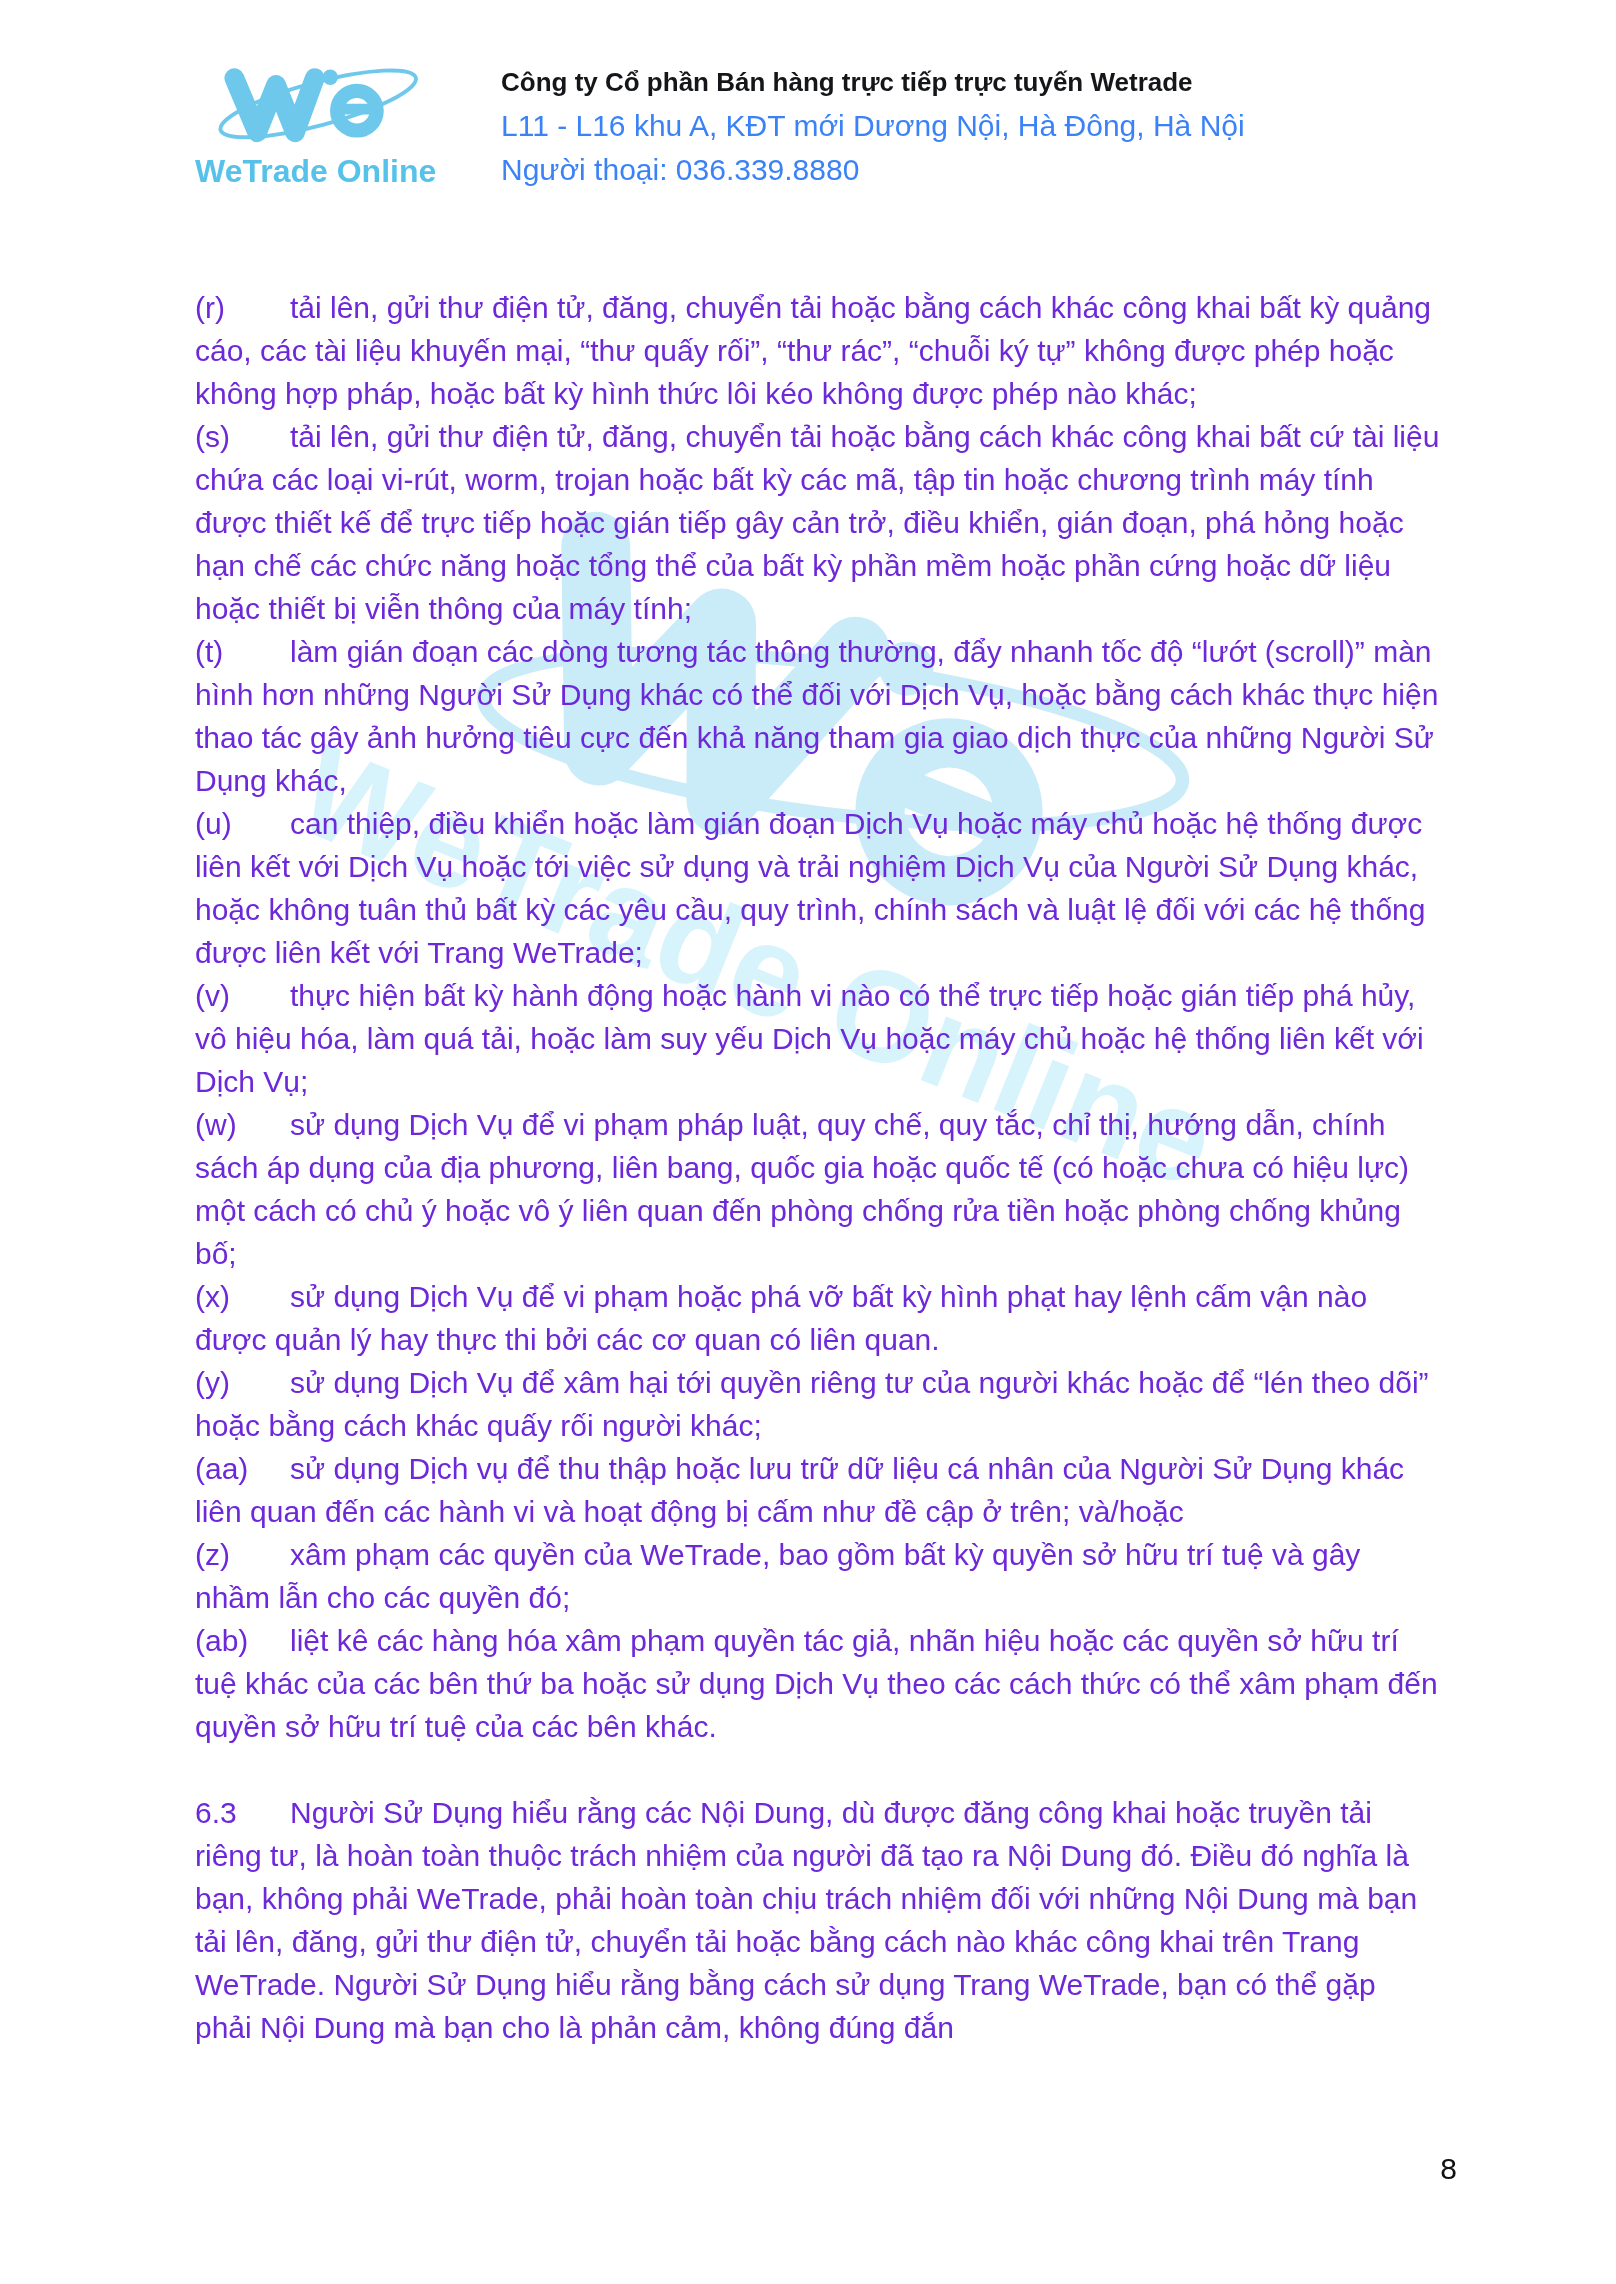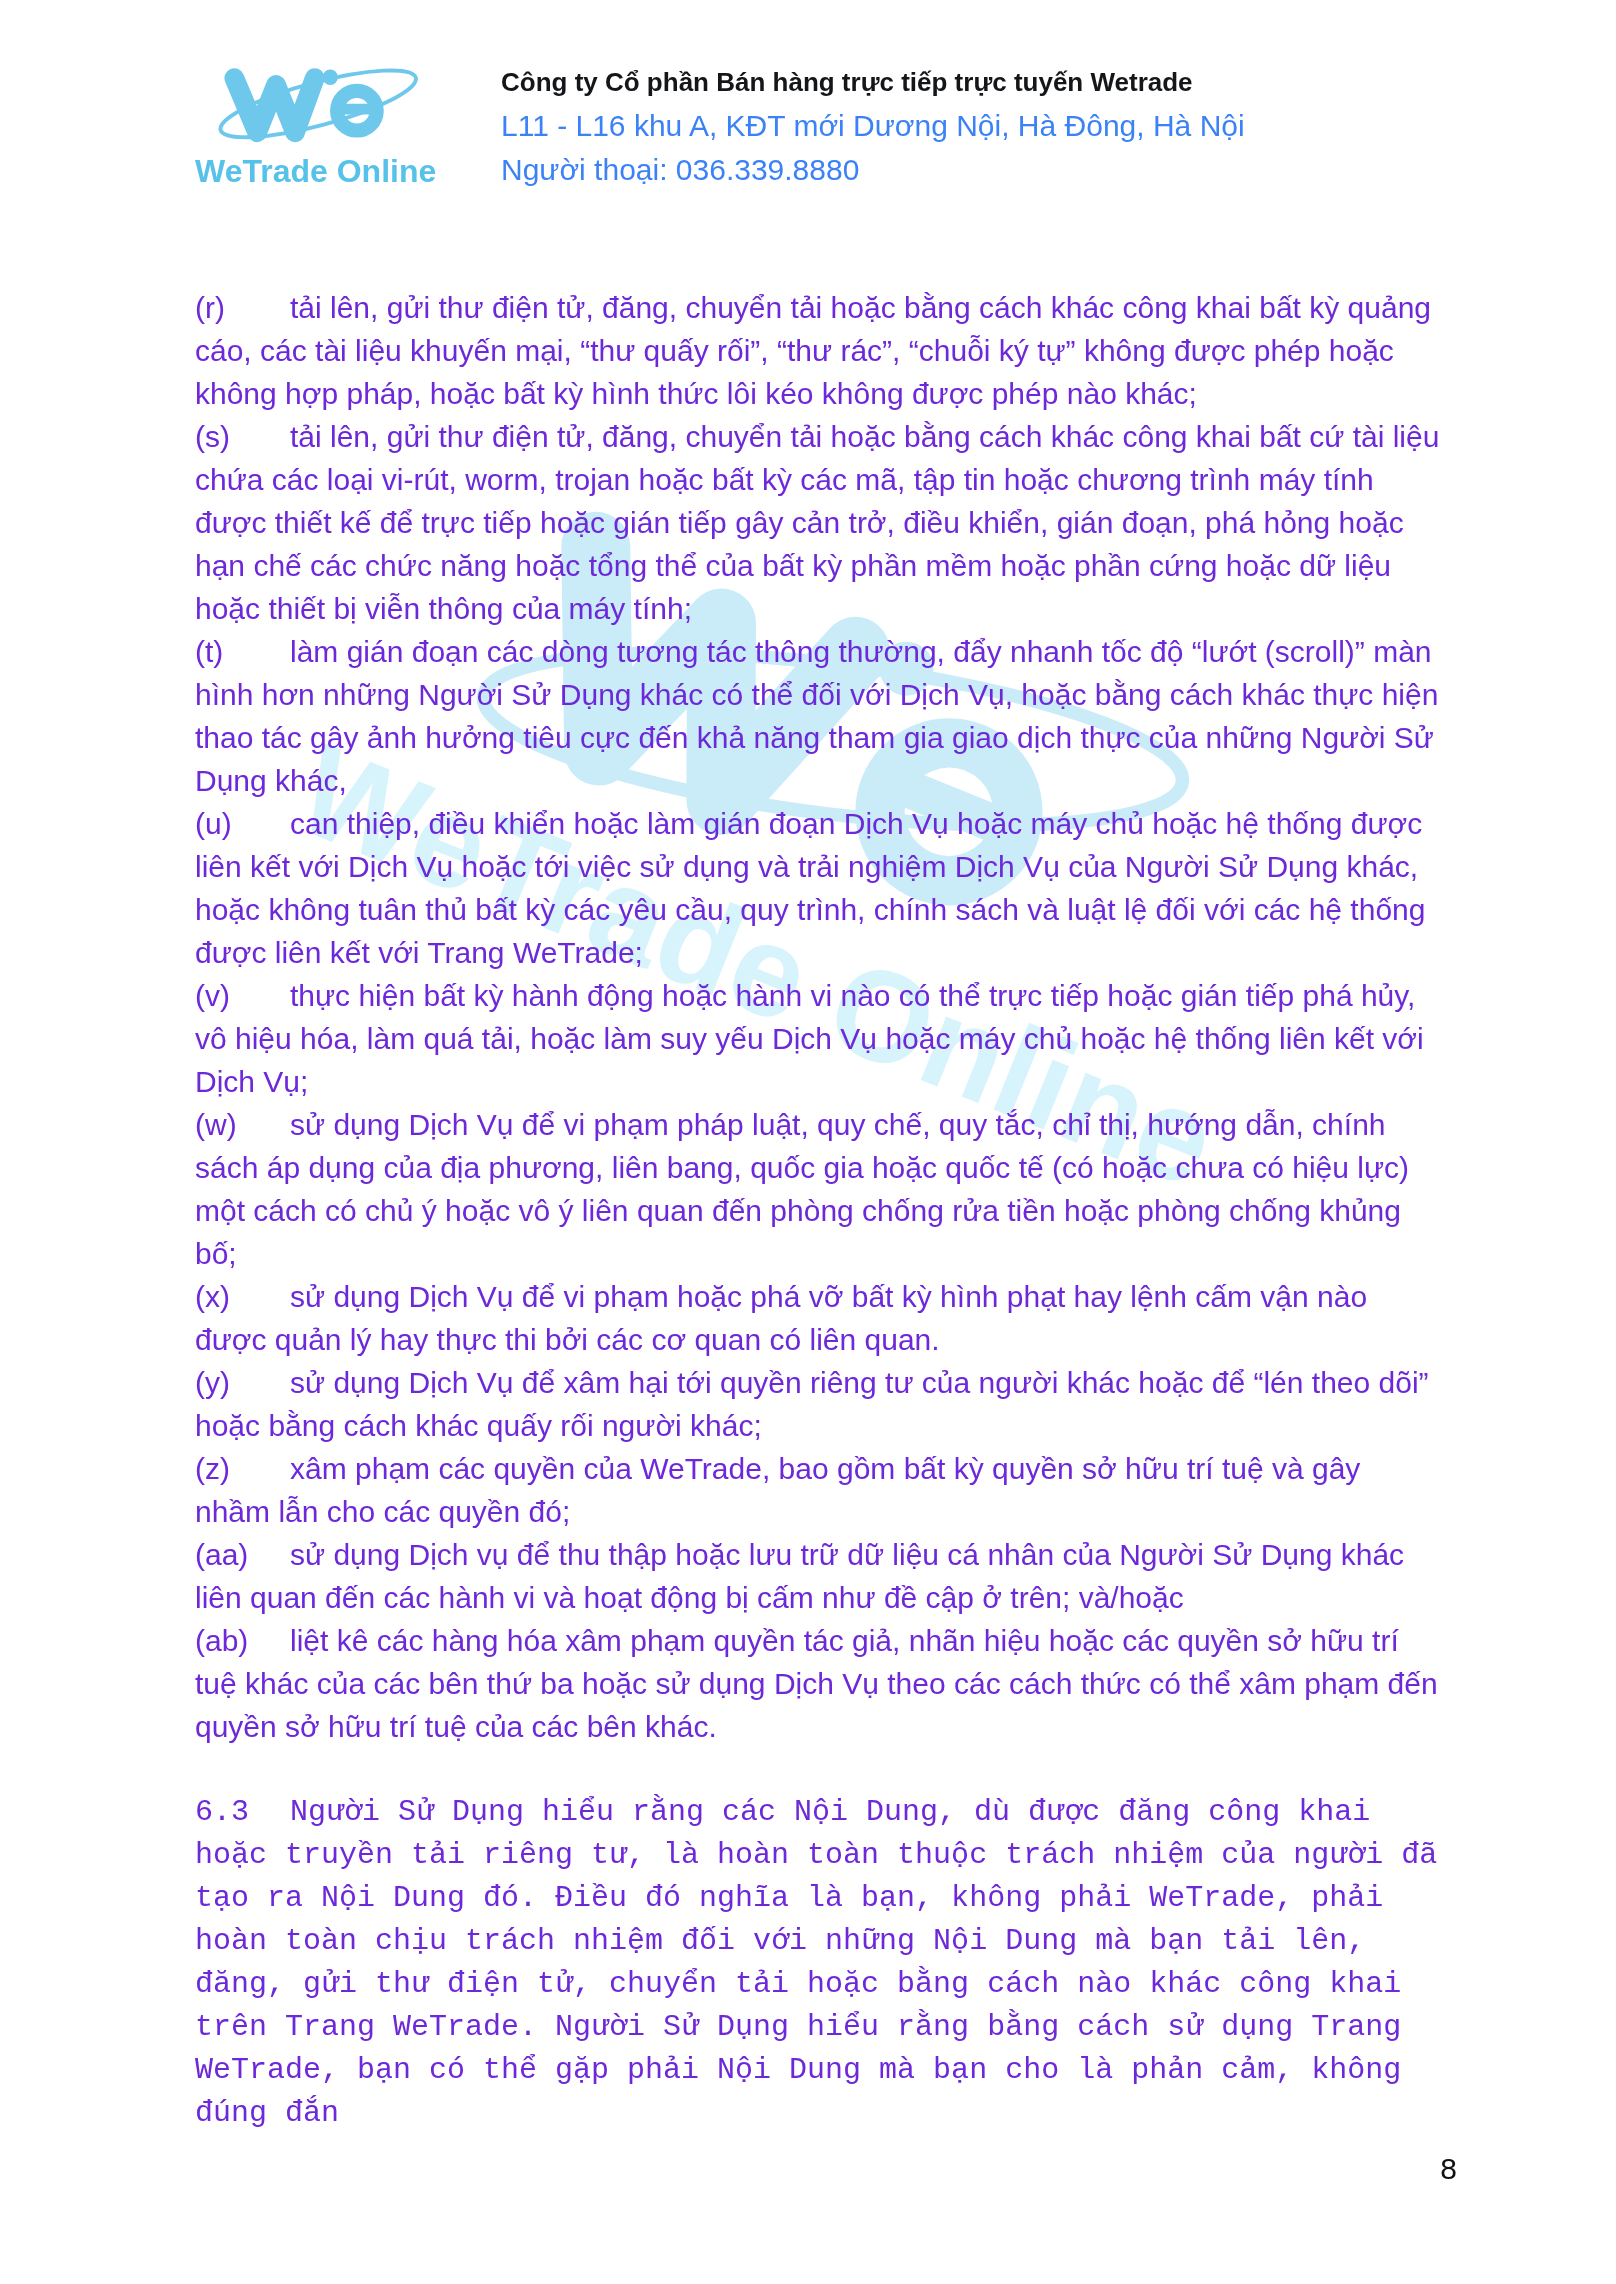--- a/index.html
+++ b/index.html
@@ -39,21 +39,21 @@
   }
 
   
   .content {
     position:absolute; left:195px; top:286px; width:1245px;
     font-size:30px; line-height:43px; color:#6d28d9;
     z-index:1;
   }
   p.item { margin:0; }
   .item-label { display:inline-block; width:95px; }
-  p.section { margin:43px 0 0 0;font-family:Liberation Mono, monospace; }
+  p.section { margin:43px 0 0 0; }
 
   
   .page-number {
     position:absolute; right:160px; bottom:99px;
     font-size:30px; line-height:33px; color:#111111; z-index:1;
   }
 </style>
 </head>
 <body>
 
@@ -94,22 +94,22 @@
 
   <div class="content">
     <p class="item"><span class="item-label">(r)</span><span>tải lên, gửi thư điện tử, đăng, chuyển tải hoặc bằng cách khác công khai bất kỳ quảng cáo, các tài liệu khuyến mại, “thư quấy rối”, “thư rác”, “chuỗi ký tự” không được phép hoặc không hợp pháp, hoặc bất kỳ hình thức lôi kéo không được phép nào khác;</span></p>
     <p class="item"><span class="item-label">(s)</span><span>tải lên, gửi thư điện tử, đăng, chuyển tải hoặc bằng cách khác công khai bất cứ tài liệu chứa các loại vi-rút, worm, trojan hoặc bất kỳ các mã, tập tin hoặc chương trình máy tính được thiết kế để trực tiếp hoặc gián tiếp gây cản trở, điều khiển, gián đoạn, phá hỏng hoặc hạn chế các chức năng hoặc tổng thể của bất kỳ phần mềm hoặc phần cứng hoặc dữ liệu hoặc thiết bị viễn thông của máy tính;</span></p>
     <p class="item"><span class="item-label">(t)</span><span>làm gián đoạn các dòng tương tác thông thường, đẩy nhanh tốc độ “lướt (scroll)” màn hình hơn những Người Sử Dụng khác có thể đối với Dịch Vụ, hoặc bằng cách khác thực hiện thao tác gây ảnh hưởng tiêu cực đến khả năng tham gia giao dịch thực của những Người Sử Dụng khác,</span></p>
     <p class="item"><span class="item-label">(u)</span><span>can thiệp, điều khiển hoặc làm gián đoạn Dịch Vụ hoặc máy chủ hoặc hệ thống được liên kết với Dịch Vụ hoặc tới việc sử dụng và trải nghiệm Dịch Vụ của Người Sử Dụng khác, hoặc không tuân thủ bất kỳ các yêu cầu, quy trình, chính sách và luật lệ đối với các hệ thống được liên kết với Trang WeTrade;</span></p>
     <p class="item"><span class="item-label">(v)</span><span>thực hiện bất kỳ hành động hoặc hành vi nào có thể trực tiếp hoặc gián tiếp phá hủy, vô hiệu hóa, làm quá tải, hoặc làm suy yếu Dịch Vụ hoặc máy chủ hoặc hệ thống liên kết với Dịch Vụ;</span></p>
     <p class="item"><span class="item-label">(w)</span><span>sử dụng Dịch Vụ để vi phạm pháp luật, quy chế, quy tắc, chỉ thị, hướng dẫn, chính sách áp dụng của địa phương, liên bang, quốc gia hoặc quốc tế (có hoặc chưa có hiệu lực) một cách có chủ ý hoặc vô ý liên quan đến phòng chống rửa tiền hoặc phòng chống khủng bố;</span></p>
     <p class="item"><span class="item-label">(x)</span><span>sử dụng Dịch Vụ để vi phạm hoặc phá vỡ bất kỳ hình phạt hay lệnh cấm vận nào  được quản lý hay thực thi bởi các cơ quan có liên quan.</span></p>
     <p class="item"><span class="item-label">(y)</span><span>sử dụng Dịch Vụ để xâm hại tới quyền riêng tư của người khác hoặc để “lén theo dõi” hoặc bằng cách khác quấy rối người khác;</span></p>
+    <p class="item"><span class="item-label">(aa)</span><span>sử dụng Dịch vụ để thu thập hoặc lưu trữ dữ liệu cá nhân của Người Sử Dụng khác liên quan đến các hành vi và hoạt động bị cấm như đề cập ở trên; và/hoặc</span></p>
     <p class="item"><span class="item-label">(z)</span><span>xâm phạm các quyền của WeTrade, bao gồm bất kỳ quyền sở hữu trí tuệ và gây nhầm lẫn cho các quyền đó;</span></p>
-    <p class="item"><span class="item-label">(aa)</span><span>sử dụng Dịch vụ để thu thập hoặc lưu trữ dữ liệu cá nhân của Người Sử Dụng khác liên quan đến các hành vi và hoạt động bị cấm như đề cập ở trên; và/hoặc</span></p>
     <p class="item"><span class="item-label">(ab)</span><span>liệt kê các hàng hóa xâm phạm quyền tác giả, nhãn hiệu hoặc các quyền sở hữu trí tuệ khác của các bên thứ ba hoặc sử dụng Dịch Vụ theo các cách thức có thể xâm phạm đến quyền sở hữu trí tuệ của các bên khác.</span></p>
 
     <p class="section"><span class="item-label">6.3</span><span>Người Sử Dụng hiểu rằng các Nội Dung, dù được đăng công khai hoặc truyền tải riêng tư, là hoàn toàn thuộc trách nhiệm của người đã tạo ra Nội Dung đó. Điều đó nghĩa là bạn, không phải WeTrade, phải hoàn toàn chịu trách nhiệm đối với những Nội Dung mà bạn tải lên, đăng, gửi thư điện tử, chuyển tải hoặc bằng cách nào khác công khai trên Trang WeTrade. Người Sử Dụng hiểu rằng bằng cách sử dụng Trang WeTrade, bạn có thể gặp phải Nội Dung mà bạn cho là phản cảm, không đúng đắn</span></p>
   </div>
 
   <div class="page-number">8</div>
 
 </div>
 
 

